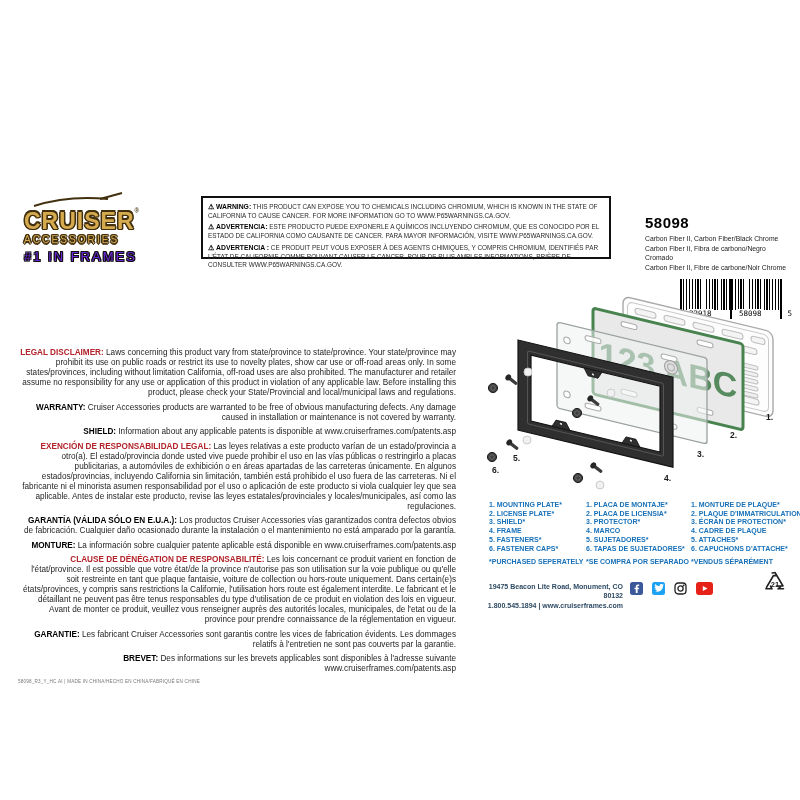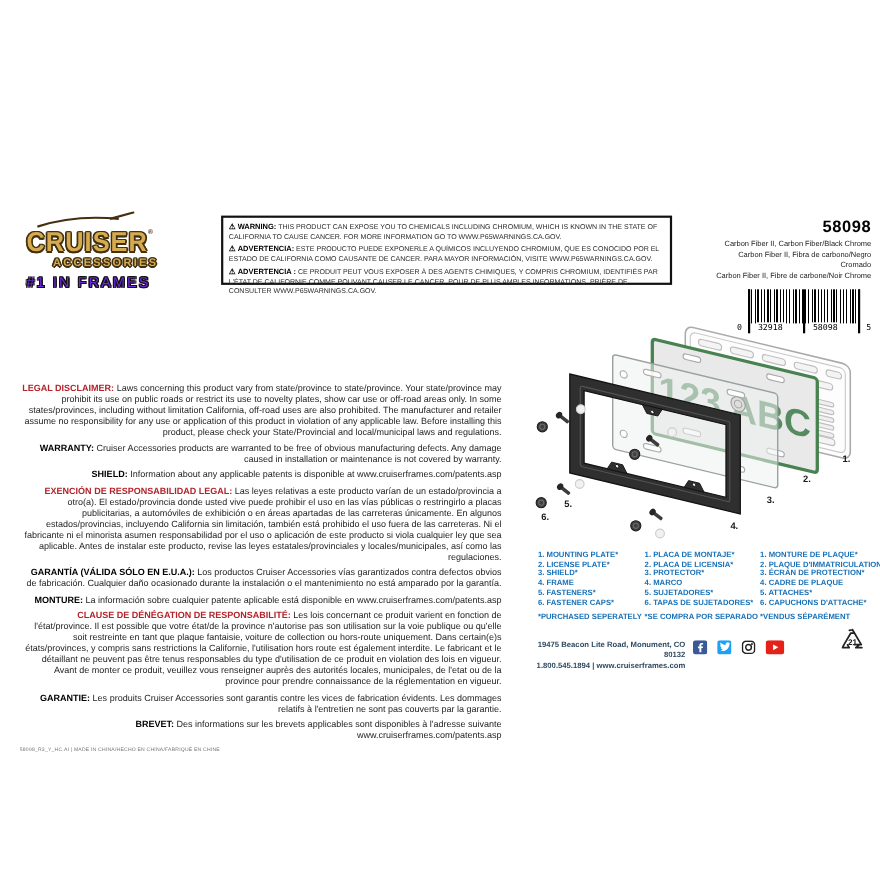--- a/index.html
+++ b/index.html
@@ -5,32 +5,32 @@
   html,body{margin:0;padding:0;background:#fff;}
   body{width:800px;height:800px;position:relative;font-family:"Liberation Sans",sans-serif;color:#1c1c1c;}
   .sheet{position:absolute;left:0;top:0;width:800px;height:800px;background:#fff;overflow:hidden;}
 
   
   .logo{position:absolute;left:24px;top:192px;width:120px;text-align:left;}
   .logo-swoosh{display:block;margin-left:6px;}
   .brand{font-size:23px;font-weight:bold;letter-spacing:1px;line-height:1;transform:scaleY(1.08);transform-origin:left top;}
   .gold{color:#d6ab4f;text-shadow:-1px -1px 0 #42300f,1px -1px 0 #42300f,-1px 1px 0 #42300f,1px 1px 0 #42300f,0 -1.5px 0 #42300f,0 1.5px 0 #42300f,-1.5px 0 0 #42300f,1.5px 0 0 #42300f;}
   .brand .reg{font-size:6px;vertical-align:top;color:#42300f;text-shadow:none;}
-  .brand-sub{font-size:10px;font-weight:bold;letter-spacing:2.1px;margin-top:3px;text-align:right;}
+  .brand-sub{font-size:10px;font-weight:normal;letter-spacing:2.1px;margin-top:3px;}
   .brand-tag{font-size:13px;font-weight:normal;letter-spacing:2px;margin-top:4px;color:#6d28d9;
     text-shadow:-1px -1px 0 #111,1px -1px 0 #111,-1px 1px 0 #111,1px 1px 0 #111,0 -1px 0 #111,0 1px 0 #111,-1px 0 0 #111,1px 0 0 #111;}
 
   
   .warnbox{position:absolute;left:201px;top:196px;width:396px;height:51px;border:2px solid #111;padding:4px 5px;background:#fff;}
   .warn-item{font-size:6.4px;line-height:1.32;color:#2a2a2a;margin-bottom:2px;}
   .warn-item b{color:#000;font-size:6.8px;}
   .warn-tri{font-weight:bold;font-size:7px;color:#000;}
 
   
-  .prodcol{position:absolute;left:645px;top:198px;width:147px;text-align:right;}
+  .prodcol{position:absolute;left:645px;top:214px;width:147px;text-align:left;}
   .prodnum{font-size:15px;font-weight:bold;letter-spacing:.5px;color:#000;}
   .proddesc{font-size:6.8px;line-height:1.4;color:#222;margin-top:3px;}
   .barcode{position:relative;width:118px;height:44px;margin:7px 2px 0 auto;}
   .bc-bars{position:absolute;left:8px;right:8px;top:0;height:31px;
     background:repeating-linear-gradient(90deg,#000 0,#000 1.5px,#fff 1.5px,#fff 3px,#000 3px,#000 3.9px,#fff 3.9px,#fff 6.3px,#000 6.3px,#000 7.2px,#fff 7.2px,#fff 8.6px);}
   .bc-guard{position:absolute;top:0;width:2px;height:40px;background:#000;}
   .bc-digits{position:absolute;left:0;right:0;top:30px;height:12px;font-family:"DejaVu Sans Mono",monospace;font-size:7.5px;color:#000;}
   .bc-digits span{position:absolute;background:#fff;padding:0 1px;}
 
   
@@ -226,21 +226,21 @@
   </svg>
 
   <div class="legal">
     <p class="hdr-red"><b>LEGAL DISCLAIMER:</b> <span>Laws concerning this product vary from state/province to state/province. Your state/province may prohibit its use on public roads or restrict its use to novelty plates, show car use or off-road areas only. In some states/provinces, including without limitation California, off-road uses are also prohibited. The manufacturer and retailer assume no responsibility for any use or application of this product in violation of any applicable law. Before installing this product, please check your State/Provincial and local/municipal laws and regulations.</span></p>
     <p><b>WARRANTY:</b> <span>Cruiser Accessories products are warranted to be free of obvious manufacturing defects. Any damage caused in installation or maintenance is not covered by warranty.</span></p>
     <p><b>SHIELD:</b> <span>Information about any applicable patents is disponible at www.cruiserframes.com/patents.asp</span></p>
     <p class="hdr-red"><b>EXENCIÓN DE RESPONSABILIDAD LEGAL:</b> <span>Las leyes relativas a este producto varían de un estado/provincia a otro(a). El estado/provincia donde usted vive puede prohibir el uso en las vías públicas o restringirlo a placas publicitarias, a automóviles de exhibición o en áreas apartadas de las carreteras únicamente. En algunos estados/provincias, incluyendo California sin limitación, también está prohibido el uso fuera de las carreteras. Ni el fabricante ni el minorista asumen responsabilidad por el uso o aplicación de este producto si viola cualquier ley que sea aplicable. Antes de instalar este producto, revise las leyes estatales/provinciales y locales/municipales, así como las regulaciones.</span></p>
     <p><b>GARANTÍA (VÁLIDA SÓLO EN E.U.A.):</b> <span>Los productos Cruiser Accessories vías garantizados contra defectos obvios de fabricación. Cualquier daño ocasionado durante la instalación o el mantenimiento no está amparado por la garantía.</span></p>
     <p><b>MONTURE:</b> <span>La información sobre cualquier patente aplicable está disponible en www.cruiserframes.com/patents.asp</span></p>
     <p class="hdr-red"><b>CLAUSE DE DÉNÉGATION DE RESPONSABILITÉ:</b> <span>Les lois concernant ce produit varient en fonction de l'état/province. Il est possible que votre état/de la province n'autorise pas son utilisation sur la voie publique ou qu'elle soit restreinte en tant que plaque fantaisie, voiture de collection ou hors-route uniquement. Dans certain(e)s états/provinces, y compris sans restrictions la Californie, l'utilisation hors route est également interdite. Le fabricant et le détaillant ne peuvent pas être tenus responsables du type d'utilisation de ce produit en violation des lois en vigueur. Avant de monter ce produit, veuillez vous renseigner auprès des autorités locales, municipales, de l'etat ou de la province pour prendre connaissance de la réglementation en vigueur.</span></p>
-    <p><b>GARANTIE:</b> <span>Les produits Cruiser Accessories sont garantis contre les vices de fabrication évidents. Les dommages relatifs à l'entretien ne sont pas couverts par la garantie.</span></p>
+    <p><b>GARANTIE:</b> <span>Les fabricant Cruiser Accessories sont garantis contre les vices de fabrication évidents. Les dommages relatifs à l'entretien ne sont pas couverts par la garantie.</span></p>
     <p><b>BREVET:</b> <span>Des informations sur les brevets applicables sont disponibles à l'adresse suivante www.cruiserframes.com/patents.asp</span></p>
     <div class="legal-foot">58098_R3_Y_HC.AI  |  MADE IN CHINA/HECHO EN CHINA/FABRIQUÉ EN CHINE</div>
   </div>
 
   <div class="plcol plc1">
     <div class="pl-item">1. MOUNTING PLATE*</div>
     <div class="pl-item">2. LICENSE PLATE*</div>
     <div class="pl-item">3. SHIELD*</div>
     <div class="pl-item">4. FRAME</div>
     <div class="pl-item">5. FASTENERS*</div>

